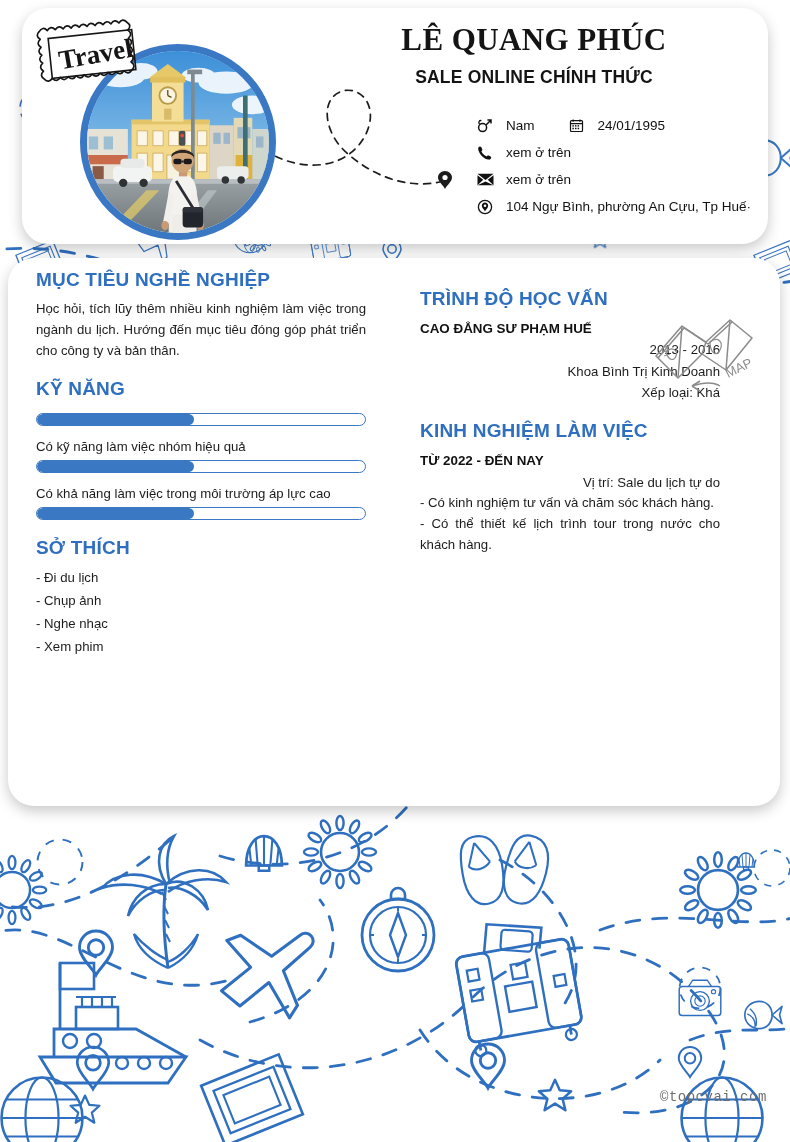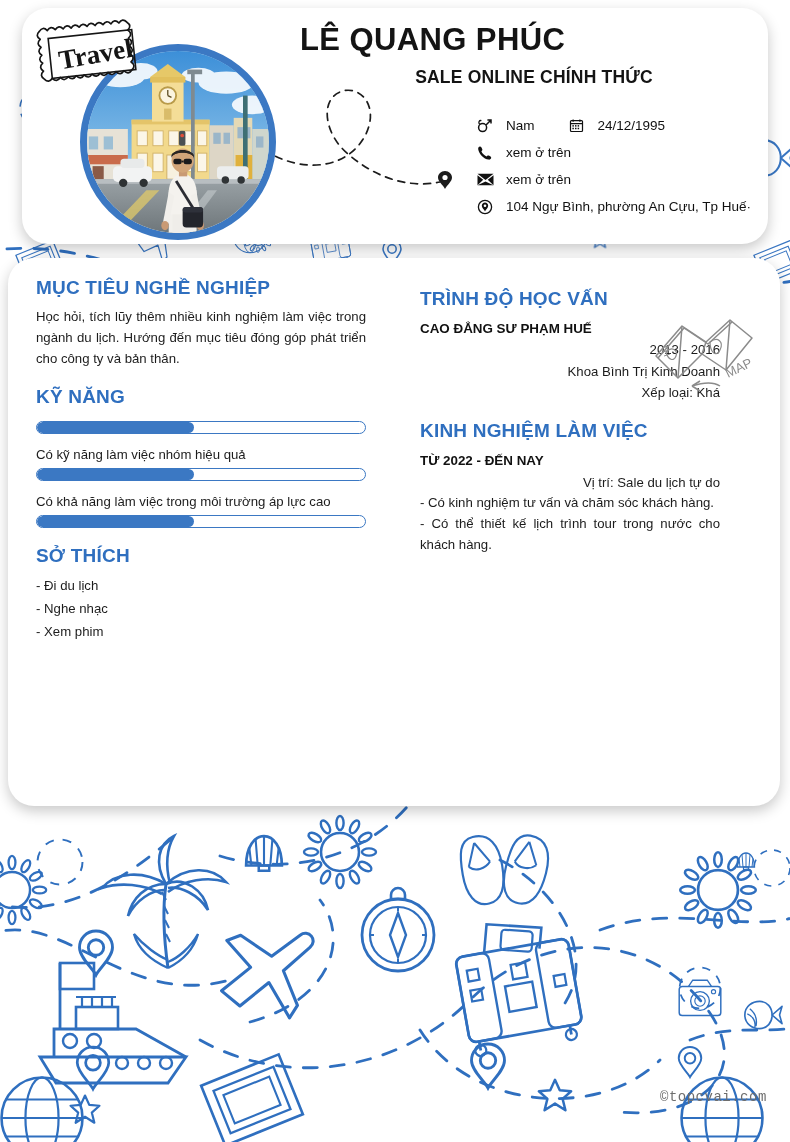--- a/index.html
+++ b/index.html
@@ -90,22 +90,23 @@
     top: 22px;
     width: 468px;
     z-index: 8;
   }
 
   #full-name {
     font-size: 31px;
     font-weight: bold;
     letter-spacing: 0.4px;
     color: #141414;
-    text-align: left;
+    text-align: center;
     line-height: 1.15;
+    font-family: Liberation Serif, serif;
   }
 
   #job-title {
     margin-top: 9px;
     font-size: 17.5px;
     font-weight: bold;
     color: #141414;
     text-align: center;
     letter-spacing: 0.2px;
   }
@@ -136,21 +137,21 @@
     color: #111;
     white-space: nowrap;
     padding-left: 7px;
   }
   .cgap { flex: 0 0 34px; }
 
   
   #col-left {
     position: absolute;
     left: 36px;
-    top: 278px;
+    top: 270px;
     width: 330px;
     z-index: 8;
   }
   #col-right {
     position: absolute;
     left: 420px;
     top: 282px;
     width: 300px;
     z-index: 8;
     margin-top: 7px;
@@ -576,21 +577,21 @@
           <g fill="#111">
             <rect x="3.6" y="7.6" width="1.6" height="1.6"></rect>
             <rect x="6.4" y="7.6" width="1.6" height="1.6"></rect>
             <rect x="9.2" y="7.6" width="1.6" height="1.6"></rect>
             <rect x="3.6" y="10.4" width="1.6" height="1.6"></rect>
             <rect x="6.4" y="10.4" width="1.6" height="1.6"></rect>
             <rect x="9.2" y="10.4" width="1.6" height="1.6"></rect>
           </g>
         </svg>
     </span>
-    <span class="ctext">24/12/1995</span>
+    <span class="ctext">24/01/1995</span>
   </div>
 
   <div class="crow">
     <span class="cicon">
       <svg width="16" height="16" viewBox="0 0 16 16">
           <path d="M3,1.6 C4.2,1.6 4.6,2.6 5.2,4 C5.7,5.2 5.2,5.6 4.4,6.2 C5.2,8.4 7.4,10.6 9.6,11.4 C10.2,10.6 10.6,10.1 11.8,10.6 C13.2,11.2 14.2,11.6 14.2,12.8 C14.2,14 12.8,14.8 11.6,14.6 C6.6,13.8 2,9.2 1.2,4.2 C1,3 1.8,1.6 3,1.6 Z" fill="#111"></path>
         </svg>
     </span>
     <span class="ctext">xem ở trên</span>
   </div>
@@ -644,20 +645,21 @@
   <div class="skill">
     <div class="skill-label">Có khả năng làm việc trong môi trường áp lực cao</div>
     <div class="bar-track">
       <div class="bar-fill" style="width: 48%;"></div>
     </div>
   </div>
 
   <div class="sec-title mt18">SỞ THÍCH</div>
   <div class="mt8">
     <div class="hobby">- Đi du lịch</div>
+    <div class="hobby">- Chụp ảnh</div>
     <div class="hobby">- Nghe nhạc</div>
     <div class="hobby">- Xem phim</div>
   </div>
 </div>
 
 <div id="col-right">
 
   <div class="sec-title">TRÌNH ĐỘ HỌC VẤN</div>
   <div class="sub-bold mt8">CAO ĐẲNG SƯ PHẠM HUẾ</div>
   <div class="plain-line">2013 - 2016</div>

